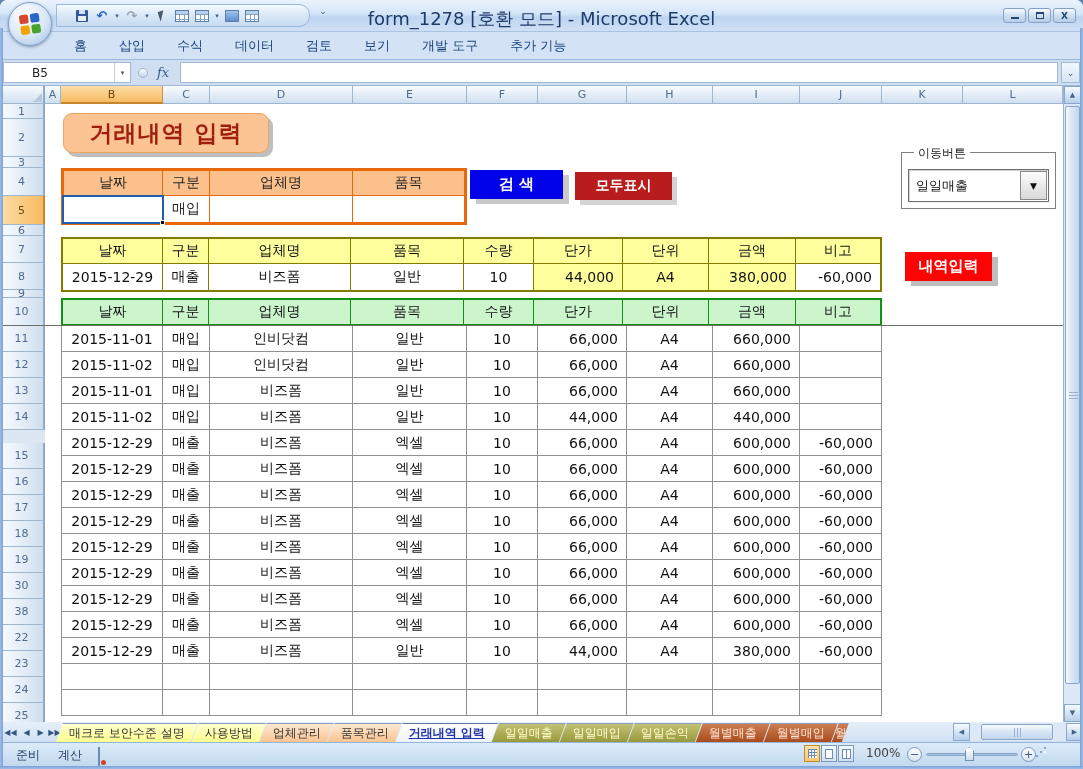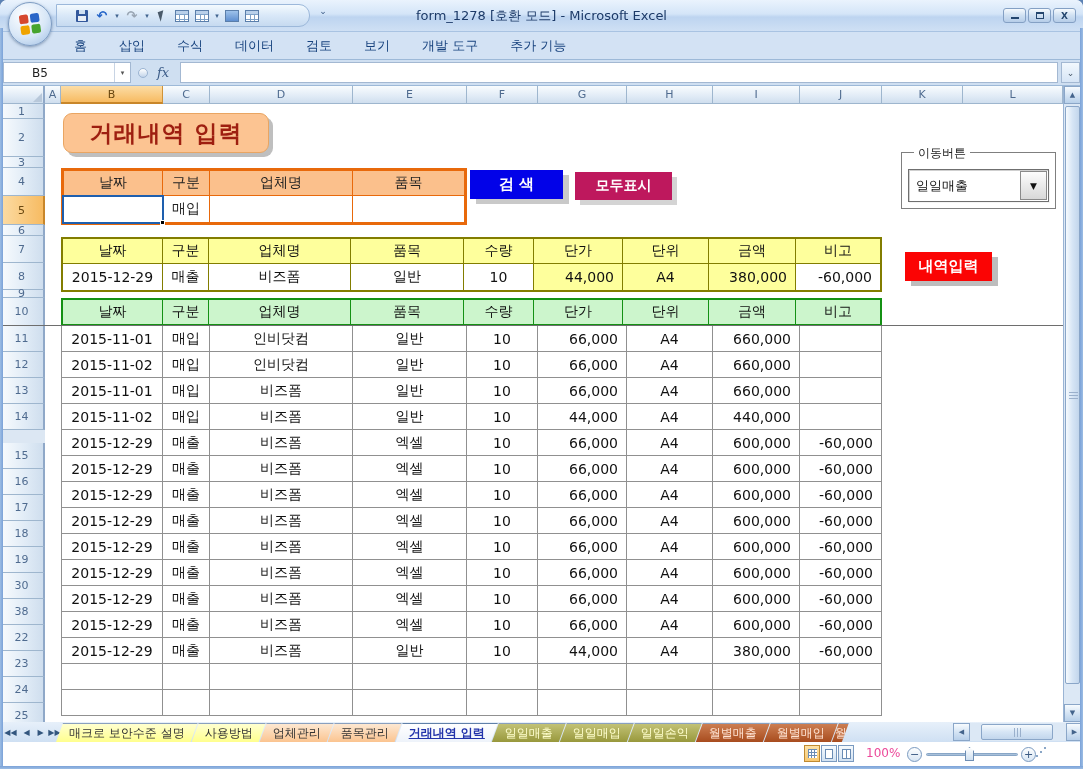--- a/index.html
+++ b/index.html
@@ -21,21 +21,21 @@
 .floppy:before{content:"";position:absolute;left:3px;top:0;width:6px;height:4px;background:#cfe0f2}
 .floppy:after{content:"";position:absolute;left:2px;bottom:1px;width:8px;height:5px;background:#e8eef6}
 .undo{color:#2565c8;font-weight:bold}.redo{color:#9aa6b4;font-weight:bold}
 .cursorarrow{width:0;height:0;border-left:6px solid #4a5a6a;border-bottom:10px solid transparent;transform:rotate(-18deg)}
 .mtable{width:14px;height:12px;border:1px solid #5a7eaa;background:
  linear-gradient(#b9d0ea 0 3px,transparent 3px),
  repeating-linear-gradient(90deg,transparent 0 3.5px,#7fa2c8 3.5px 4.5px),
  repeating-linear-gradient(transparent 0 3.5px,#7fa2c8 3.5px 4.5px),#fff}
 .mpanel{width:14px;height:12px;border:1px solid #5a7eaa;background:linear-gradient(#9ec2ea,#5f8fd0)}
 #qatmore{left:316px;top:8px;width:14px;height:16px;color:#3a5a86;font-size:9px;text-align:center;line-height:7px}
-#wtitle{left:0;top:7px;width:1083px;text-align:center;font-size:13px;color:#1c3a68}
+#wtitle{left:0;top:7px;width:1083px;text-align:center;font-size:18px;color:#1c3a68}
 .winbtn{top:8px;width:23px;height:15px;border:1px solid #84a0c4;border-radius:3px;background:linear-gradient(#f6fafd,#cfe0f2 50%,#b6cde8);display:flex;align-items:center;justify-content:center;color:#24466e;font-size:9px;font-weight:bold}
 #winmin{left:1003px}#winmax{left:1028px}#winclose{left:1053px}
 .minbar{width:8px;height:2px;background:#24466e;margin-top:5px}
 .maxbox{width:8px;height:7px;border:1px solid #24466e;border-top:2px solid #24466e}
 
 #tabstrip{left:0;top:32px;width:1083px;height:28px;background:linear-gradient(#dcead9 0,#d7e6f6 0) ,#d3e2f4;background:#d3e2f4;border-bottom:1px solid #9db9d8}
 #rtabs{position:absolute;left:58px;top:0;height:28px;display:flex}
 .rtab{height:28px;display:flex;align-items:center;padding:0 16px;font-size:13px;color:#17427e}
 .rmini{top:36px;width:20px;height:15px;border:1px solid #84a0c4;border-radius:3px;background:linear-gradient(#f6fafd,#cfe0f2 50%,#b6cde8);display:flex;align-items:center;justify-content:center;color:#24466e;font-size:9px;font-weight:bold}
 #help{left:995px;top:34px;width:17px;height:17px;border-radius:50%;background:radial-gradient(circle at 35% 30%,#9ec8f2,#3a78c8);color:#fff;font-size:11px;font-weight:bold;display:flex;align-items:center;justify-content:center;border:1px solid #2a5a98}
@@ -69,21 +69,21 @@
 #t1 .row{display:grid;grid-template-columns:99px 47px 143px 111px}
 #t1 .hc{height:25px;background:#fbc08c;border-right:1px solid #e8690b;border-bottom:1px solid #e8690b;display:flex;align-items:center;justify-content:center;font-size:14px;color:#222}
 #t1 .hc:last-child{border-right:none}
 #t1 .dc{height:26px;border-right:1px solid #e8690b;display:flex;align-items:center;justify-content:center;font-size:14px;color:#222}
 #t1 .dc:last-child{border-right:none}
 #selbox{left:62px;top:91px;width:102px;height:29px;border:2px solid #1e5fae;z-index:6}
 #selbox i{position:absolute;right:-3px;bottom:-3px;width:5px;height:5px;background:#000;border:1px solid #fff}
 
 .fbtn{display:flex;align-items:center;justify-content:center;color:#fff;font-weight:bold;z-index:4}
 #searchbtn{left:470px;top:66px;width:93px;height:29px;background:#0202e8;font-size:15px;box-shadow:6px 5px 0 #c9c9c9}
-#showallbtn{left:575px;top:68px;width:97px;height:28px;background:#be185d;font-size:14px;box-shadow:5px 5px 0 #d4d4d4}
+#showallbtn{left:575px;top:68px;width:97px;height:28px;background:#b91c1c;font-size:14px;box-shadow:5px 5px 0 #d4d4d4}
 #entrybtn{left:905px;top:148px;width:87px;height:29px;background:#fb0404;font-size:15px;box-shadow:6px 5px 0 #bdbdbd}
 
 #navgroup{left:901px;top:48px;width:155px;height:57px;border:1px solid #7f7f7f}
 #navlabel{position:absolute;left:12px;top:-8px;background:#fff;padding:0 4px;font-size:12px;color:#222}
 #combo{position:absolute;left:6px;top:16px;width:141px;height:33px;border:1px solid #6f6f6f;box-shadow:inset 1px 1px 0 #cfcfcf,1px 1px 0 #f4f4f4;background:#fff;display:flex}
 #comboval{flex:1;display:flex;align-items:center;padding-left:7px;font-size:13px;color:#111}
 #combobtn{width:27px;margin:1px;background:linear-gradient(#fdfdfd,#d8d8d8);border:1px solid #8a8a8a;display:flex;align-items:center;justify-content:center;font-size:9px;color:#111}
 
 #t2{left:61px;top:133px;width:821px;height:55px;border:2px solid #827d00;background:#fff}
 .g9{display:grid;grid-template-columns:100px 46px 142px 113px 70px 89px 86px 87px 84px}
@@ -130,21 +130,21 @@
 #stready{left:16px}#stcalc{left:58px}
 #macroicon{left:98px;top:5px;width:16px;height:13px;background:#fff;border:1px solid #6a8cb4;position:relative}
 #macroicon:before{content:"";position:absolute;left:2px;top:2px;right:2px;height:2px;background:#9ec2e6}
 #macroicon:after{content:"";position:absolute;left:2px;bottom:2px;width:5px;height:5px;border-radius:50%;background:#d04428}
 .viewb{top:745px;width:16px;height:17px;border:1px solid #7a9ac0;background:linear-gradient(#f6fafd,#d2e2f2);display:flex;align-items:center;justify-content:center}
 .viewb.active{background:linear-gradient(#fde3a7,#f8c870);border-color:#c08a30}
 .vgrid{width:9px;height:9px;background:repeating-linear-gradient(90deg,#6a8cb4 0 1px,transparent 1px 3px),repeating-linear-gradient(#6a8cb4 0 1px,transparent 1px 3px),#fff}
 .vpage{width:8px;height:10px;background:#fff;border:1px solid #6a8cb4}
 .vbreak{width:9px;height:10px;background:linear-gradient(90deg,#fff 0 3px,#6a8cb4 3px 4px,#fff 4px),#fff;border:1px solid #6a8cb4}
 #vb1{left:804px}#vb2{left:821px}#vb3{left:838px}
-#zoomlabel{left:866px;top:746px;font-size:12px;color:#ec4899}
+#zoomlabel{left:866px;top:746px;font-size:12px;color:#404040}
 .zbtn{top:747px;width:15px;height:15px;border-radius:50%;border:1px solid #7a9ac0;background:linear-gradient(#fdfefe,#d8e6f4);color:#3a5a82;font-size:11px;display:flex;align-items:center;justify-content:center;line-height:1}
 #zoomout{left:907px}#zoomin{left:1021px}
 #ztrack{left:926px;top:753px;width:92px;height:3px;background:#a8c0da;border:1px solid #88a6c6;border-radius:2px}
 #zthumb{left:965px;top:747px;width:9px;height:14px;background:linear-gradient(#fdfefe,#cfe0f0);border:1px solid #6e8eb4;clip-path:polygon(50% 0,100% 28%,100% 100%,0 100%,0 28%)}
 #grip{left:1044px;top:747px;width:14px;height:14px}
 #grip i{position:absolute;width:2px;height:2px;background:#8aa6c6;box-shadow:-4px 4px 0 #8aa6c6,-8px 8px 0 #8aa6c6,0 4px 0 #fff}
 
 .frame{z-index:50;pointer-events:none}
 #frl{left:0;top:28px;width:3px;height:741px;background:linear-gradient(90deg,#9cbde4,#7ba2d8)}
 #frr{left:1080px;top:28px;width:3px;height:741px;background:linear-gradient(90deg,#7ba2d8,#9cbde4)}
@@ -520,20 +520,25 @@
       </div>
     <div id="hscroll">
       <div class="sbtn" id="hleft">◀</div>
       <div id="hthumb">
           <i></i>
         </div>
       <div class="sbtn" id="hright">▶</div>
     </div>
   </div>
 
+  <div class="abs" id="statusbar">
+    <span class="abs stxt" id="stready">준비</span>
+    <span class="abs stxt" id="stcalc">계산</span>
+    <span class="abs" id="macroicon"></span>
+  </div>
   <div class="abs viewb active" id="vb1">
       <i class="vgrid"></i>
     </div>
   <div class="abs viewb" id="vb2">
       <i class="vpage"></i>
     </div>
   <div class="abs viewb" id="vb3">
       <i class="vbreak"></i>
     </div>
   <span class="abs" id="zoomlabel">100%</span>

